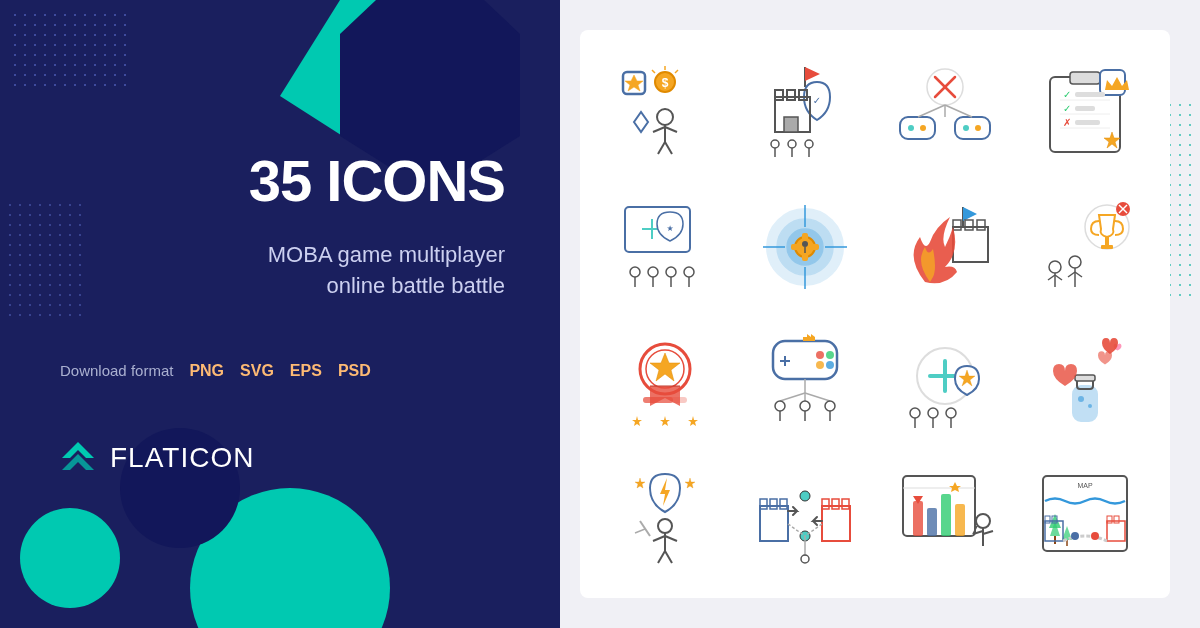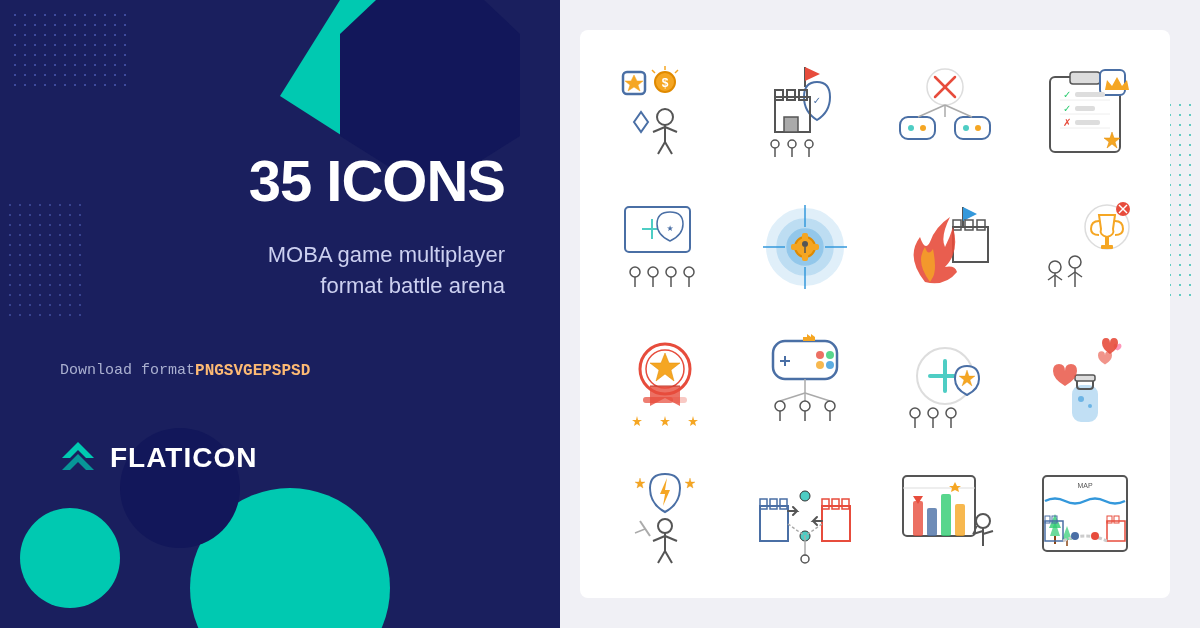--- a/index.html
+++ b/index.html
@@ -147,22 +147,22 @@
       font-size: 22px;
       font-weight: 400;
       color: #ccd0f0;
       line-height: 1.4;
       margin-bottom: 60px;
     }
 
     .download-row {
       display: flex;
       align-items: center;
+      gap: 16px;
       margin-bottom: 60px;
-      font-family: Liberation Mono, monospace;
     }
 
     .download-label {
       font-size: 15px;
       color: #aab0d0;
       font-weight: 400;
     }
 
     .format-tag {
       font-size: 16px;
@@ -180,21 +180,21 @@
     .brand-logo {
       width: 36px;
       height: 36px;
       display: flex;
       align-items: center;
       justify-content: center;
     }
 
     .brand-name {
       font-size: 28px;
-      font-weight: 700;
+      font-weight: 400;
       color: #ffffff;
       letter-spacing: 1px;
     }
 
     
     .icon-panel {
       position: absolute;
       right: 30px;
       top: 30px;
       width: 590px;
@@ -253,21 +253,21 @@
 </div>
 
 <div class="bg-right">
   <div class="dot-pattern-right"></div>
 </div>
 
 <div class="left-content">
   <div class="title-icons">35 ICONS</div>
   <div class="subtitle">
     <span>MOBA game multiplayer</span><br>
-    <span>format battle arena</span>
+    <span>online battle battle</span>
   </div>
   <div class="download-row">
     <span class="download-label">Download format</span>
     <span class="format-tag">PNG</span>
     <span class="format-tag">SVG</span>
     <span class="format-tag">EPS</span>
     <span class="format-tag">PSD</span>
   </div>
   <div class="brand-row">
     <div class="brand-logo">

